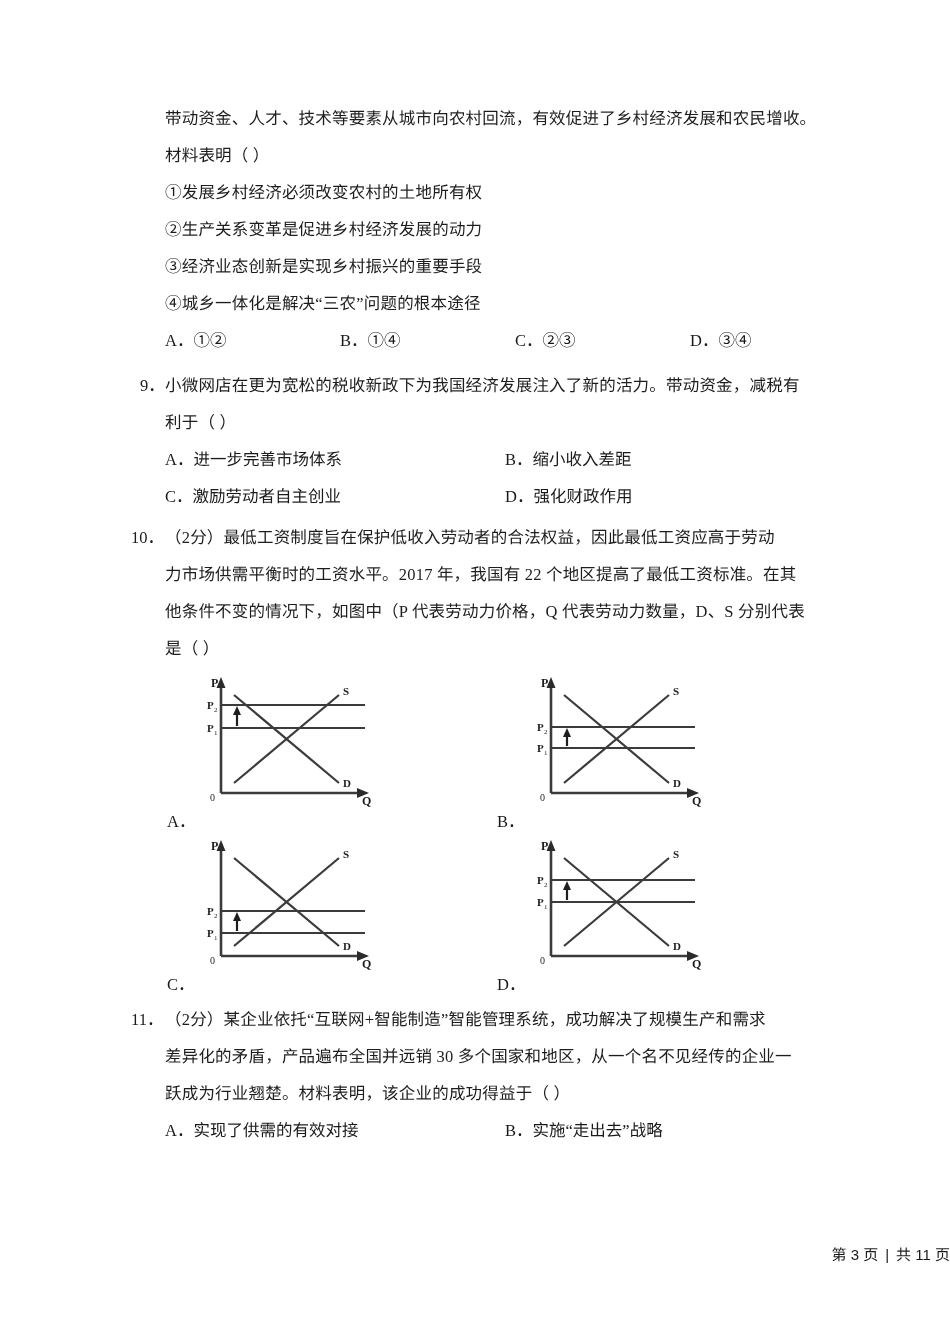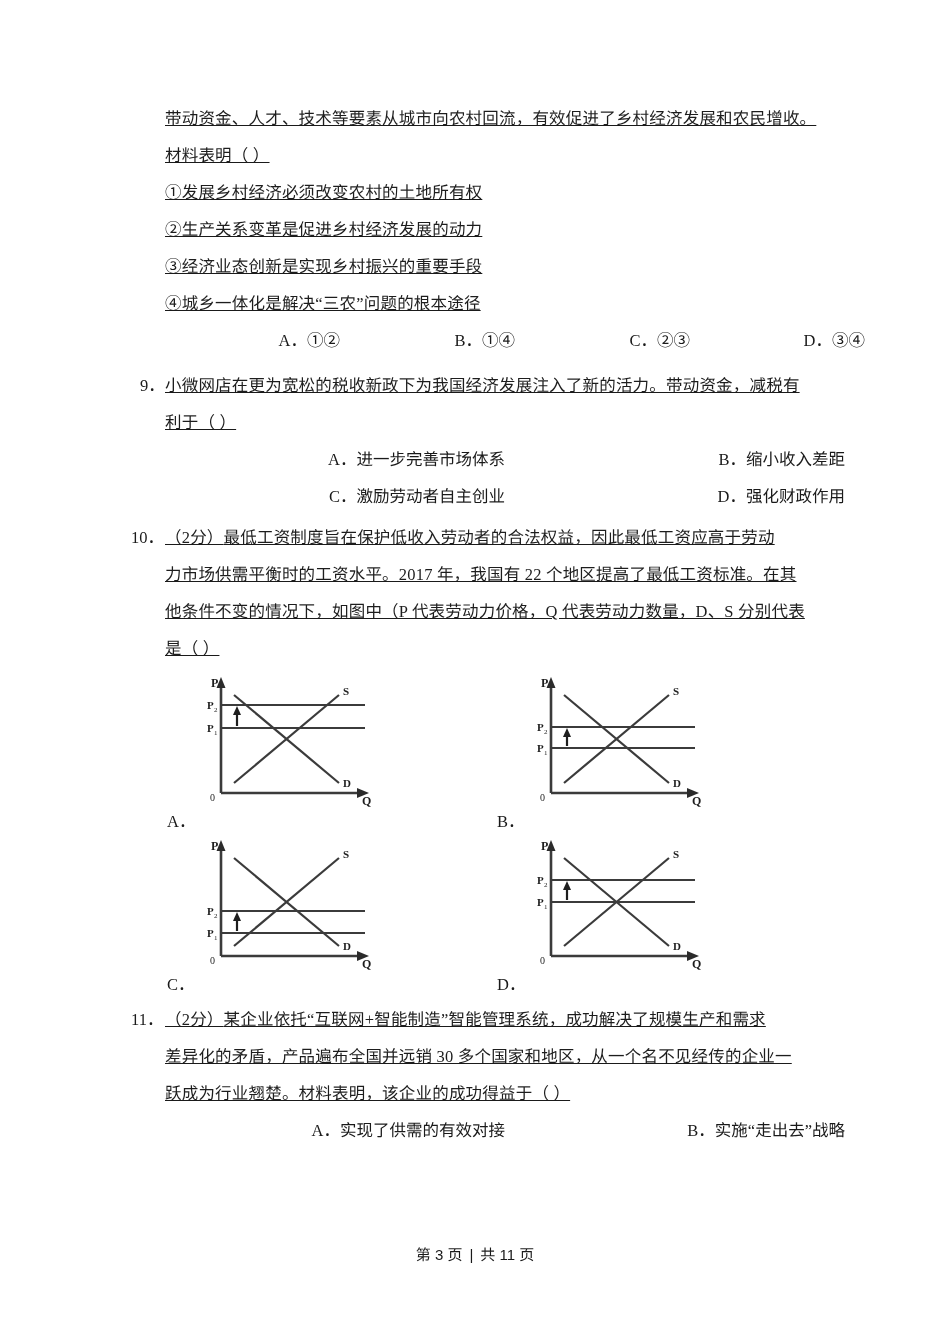--- a/index.html
+++ b/index.html
@@ -17,21 +17,20 @@
     overflow: hidden;
   }
 
   .page {
     position: absolute;
     left: 0; top: 0;
     width: 950px;
     height: 968px;
     box-sizing: border-box;
     padding: 100px 88px 0 165px;
-    text-decoration: underline;
   }
 
   
   .line {
     font-size: 16.5px;
     line-height: 37px;
     letter-spacing: 0.2px;
     white-space: nowrap;
     color: #1d1d1d;
   }
@@ -48,21 +47,20 @@
   }
   .q-num.wide { left: -34px; }
 
   .opt-row {
     font-size: 16.5px;
     line-height: 37px;
     white-space: nowrap;
   }
   .opt-row .opt {
     display: inline-block;
-    text-align: right;
   }
 
   
   .opts4 .opt { width: 175px; }
   
   .opts2 .opt { width: 340px; }
 
   
   .figs {
     position: relative;
@@ -90,21 +88,21 @@
     left: 34px;
     top: 0;
   }
 
   
   .footer {
     position: absolute;
     left: 0;
     top: 1243px;
     width: 950px;
-    text-align: center;
+    text-align: right;
     font-size: 15px;
     font-family: "Liberation Sans", sans-serif;
     color: #1a1a1a;
   }
   .footer .bar {
     display: inline-block;
     margin: 0 7px;
     color: #1a1a1a;
   }
 

